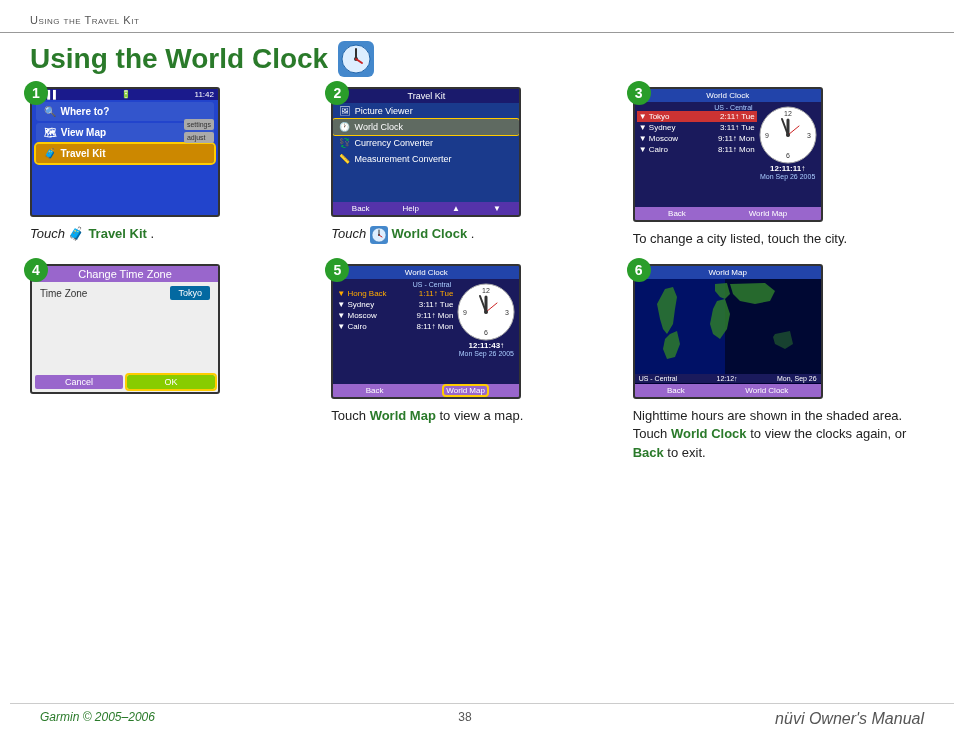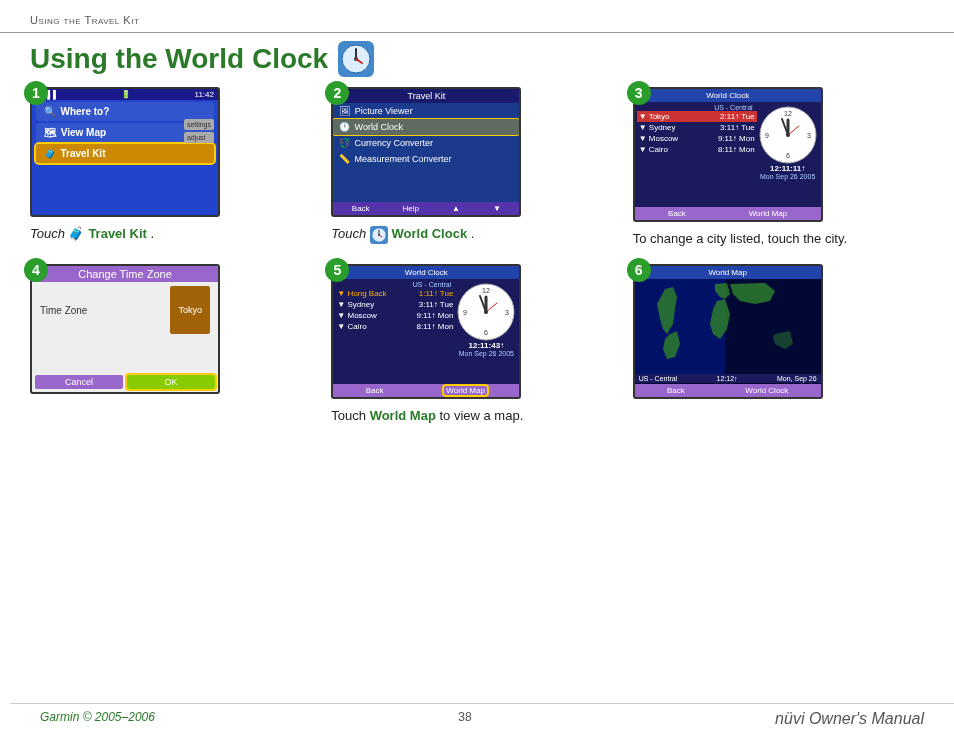--- a/index.html
+++ b/index.html
@@ -213,23 +213,23 @@
     }
     .screen4 .form-row {
       display: flex;
       justify-content: space-between;
       align-items: center;
       padding: 4px 8px;
       font-size: 10px;
       color: #333;
     }
     .screen4 .form-value {
-      background: #a16207;
-      color: #fff;
-      padding: 19px 8px;
+      background: #0369a1;
+      color: #fff;
+      padding: 2px 8px;
       border-radius: 2px;
       font-size: 9px;
     }
     .screen4 .bottom-bar {
       position: absolute;
       bottom: 0;
       left: 0;
       right: 0;
       display: flex;
       justify-content: space-around;
@@ -590,20 +590,27 @@
           <span>US - Central</span>
           <span>12:12↑</span>
           <span>Mon, Sep 26</span>
         </div>
         <div style="position:absolute;bottom:0;left:0;right:0;background:#9966cc;display:flex;justify-content:space-around;padding:2px;">
           <span style="color:#fff;font-size:8px;">Back</span>
           <span style="color:#fff;font-size:8px;">World Clock</span>
         </div>
       </div>
     </div>
+    <p class="step-desc">
+      Nighttime hours are shown in the shaded area. Touch
+      <span class="highlight-green"> World Clock</span>
+      to view the clocks again, or
+      <span class="highlight-green"> Back</span>
+      to exit.
+    </p>
   </div>
 
 </div>
 
 <div class="page-footer">
   <span class="footer-left">Garmin © 2005–2006</span>
   <span class="footer-center">38</span>
   <span class="footer-right">nüvi Owner's Manual</span>
 </div>
 

